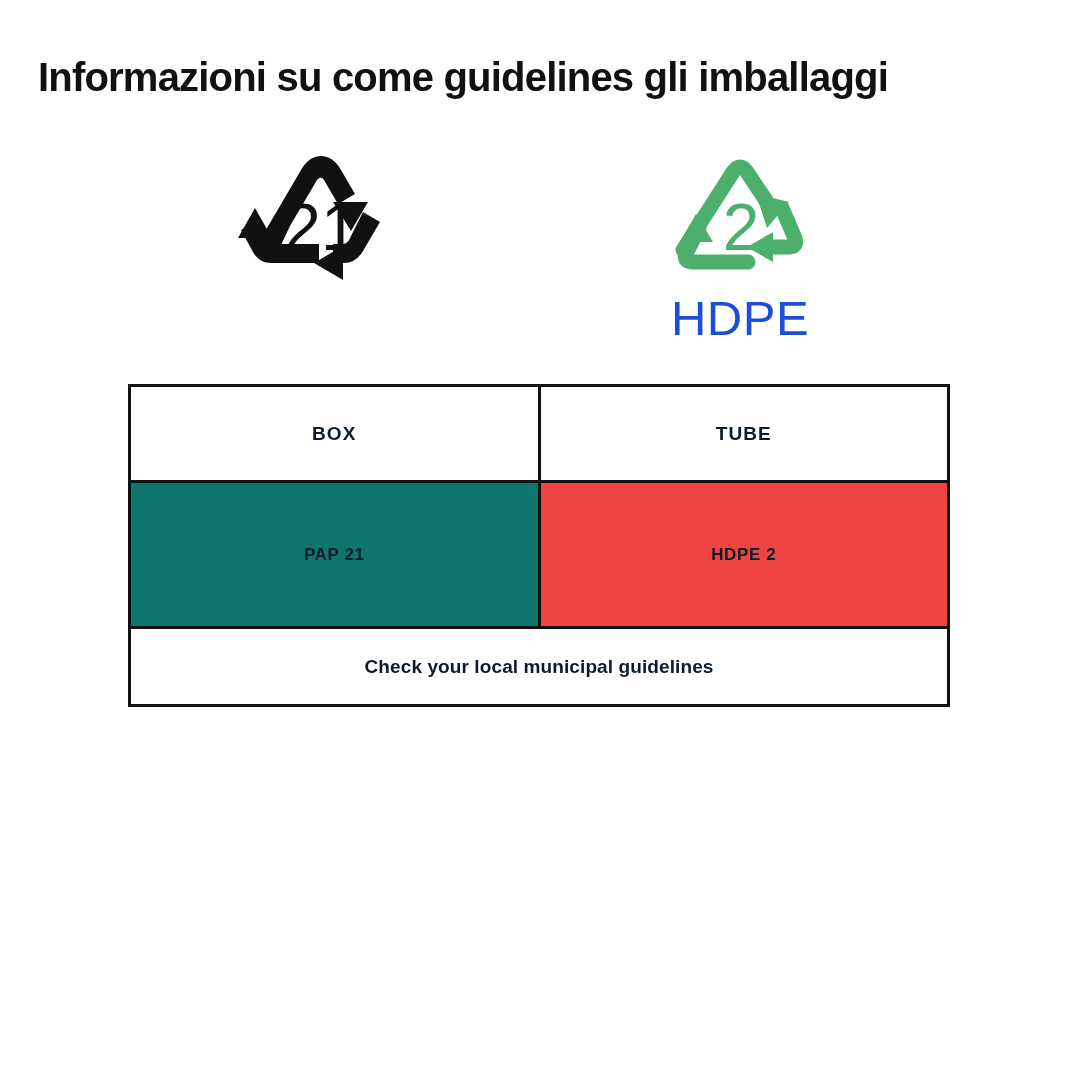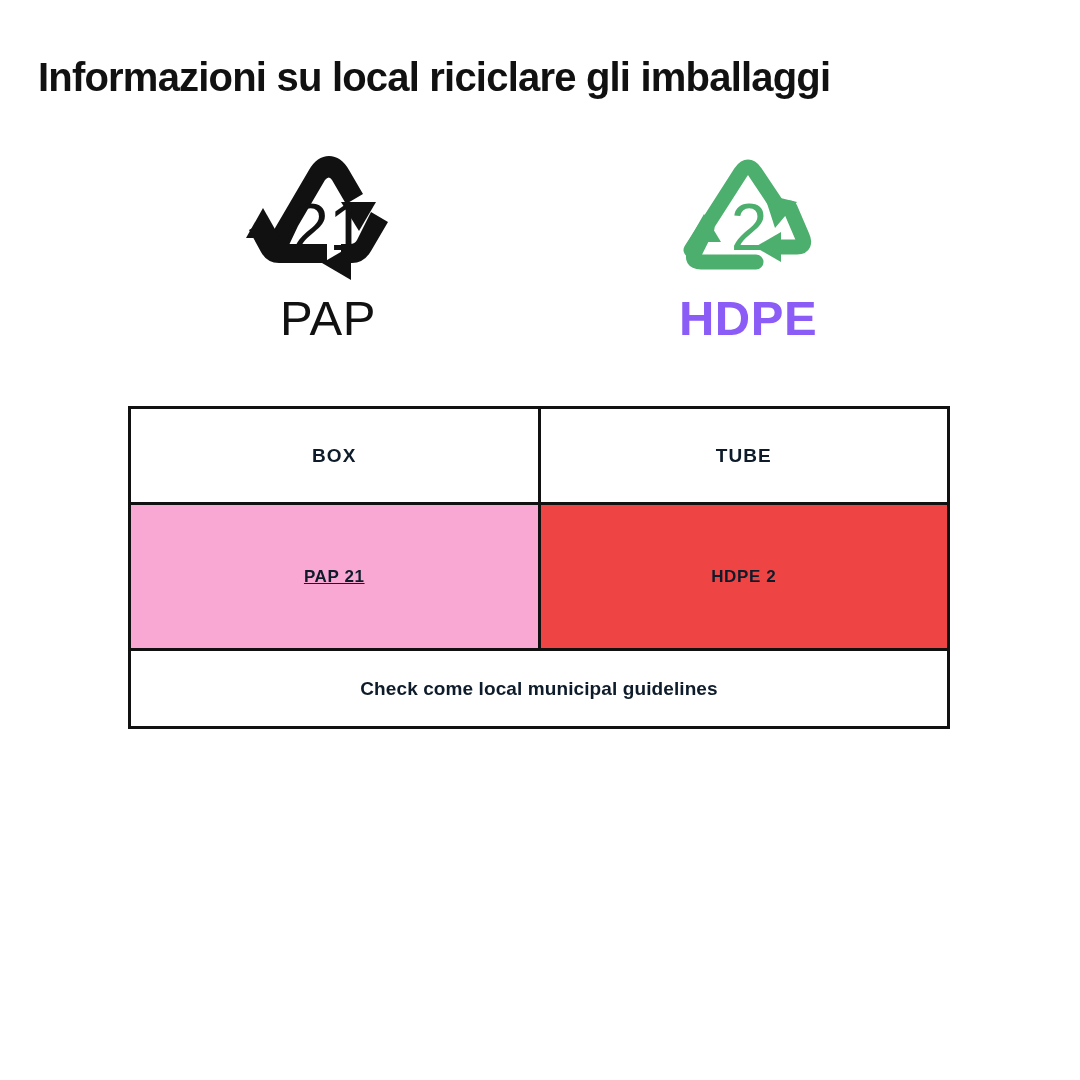--- a/index.html
+++ b/index.html
@@ -24,21 +24,21 @@
     font-size: 40px;
     font-weight: bold;
     color: #111111;
     letter-spacing: -0.8px;
     white-space: nowrap;
   }
 
   
   .symbols {
     position: absolute;
-    left: 8px;
+    left: 0;
     top: 150px;
     width: 969px;
     height: 225px;
   }
   .symbol {
     position: absolute;
     width: 230px;
     height: 225px;
     display: flex;
     flex-direction: column;
@@ -52,27 +52,27 @@
     display: block;
   }
   .symbol-caption {
     font-size: 49px;
     font-weight: normal;
     line-height: 1;
     margin-top: -6px;
     letter-spacing: 0.5px;
   }
   .cap-black { color: #111111; }
-  .cap-green { color: #8b5cf6; font-weight: bold; }
+  .cap-green { color: #1d4ed8; }
 
   
   .info-table {
     position: absolute;
     left: 128px;
-    top: 406px;
+    top: 384px;
     width: 822px;
     border-collapse: collapse;
     table-layout: fixed;
   }
   .info-table td {
     border: 3px solid #111111;
     text-align: center;
     vertical-align: middle;
     color: #0d1b2a;
   }
@@ -82,42 +82,42 @@
     font-weight: bold;
     letter-spacing: 1.1px;
     background: #ffffff;
   }
   .row-material td {
     height: 141px;
     font-size: 17px;
     font-weight: bold;
     letter-spacing: 0.6px;
   }
-  .cell-blue   { background: #f9a8d4; text-decoration: underline; }
+  .cell-blue   { background: #0f766e; }
   .cell-yellow { background: #ef4444; }
 
   .row-collect td {
     height: 80px;
     font-size: 25px;
     font-weight: bold;
     letter-spacing: 0.4px;
     background: #ffffff;
   }
   .row-note td {
     height: 73px;
     font-size: 19px;
     font-weight: bold;
     letter-spacing: 0.1px;
     background: #ffffff;
   }
 </style>
 </head>
 <body>
 
-<div class="page-title">Informazioni su local riciclare gli imballaggi</div>
+<div class="page-title">Informazioni su come guidelines gli imballaggi</div>
 
 <div class="symbols">
 
   <div class="symbol symbol-pap">
     <span>
       <svg width="170" height="150" viewBox="0 0 170 150" aria-hidden="true">
         <g fill="#111111">
 
           <path d="M38 112 L25 90 L66 20 Q74 6 86 6 Q98 6 106 20 L120 44 L103 54 L89 30 Q86 25 82 30 L55 76 Z"></path>
 
@@ -130,21 +130,20 @@
           <path d="M36 94 L84 94 L84 113 L36 113 Z"></path>
 
           <path d="M36 113 Q24 113 18 102 L6 80 L23 70 L35 91 Q37 94 41 94 L41 113 Z"></path>
 
           <path d="M3 88 L37 88 L20 58 Z"></path>
 
           <text x="86" y="100" text-anchor="middle" font-family="'Liberation Sans', sans-serif" font-size="66" font-weight="normal" fill="#111111">21</text>
         </g>
       </svg>
     </span>
-    <span class="symbol-caption cap-black">PAP</span>
   </div>
 
   <div class="symbol symbol-hdpe">
     <span>
       <svg width="170" height="150" viewBox="0 0 170 150" aria-hidden="true">
         <g stroke="#4caf6d" stroke-width="15" stroke-linecap="round" fill="none">
 
           <path d="M28 100 L78 22 Q85 12 92 22 L112 52"></path>
 
           <path d="M127 58 L139 86 Q144 97 134 97 L116 97"></path>
@@ -171,16 +170,16 @@
   <tbody>
     <tr class="row-head">
       <td>BOX</td>
       <td>TUBE</td>
     </tr>
     <tr class="row-material">
       <td class="cell-blue">PAP 21</td>
       <td class="cell-yellow">HDPE 2</td>
     </tr>
     <tr class="row-note">
-      <td colspan="2">Check come local municipal guidelines</td>
+      <td colspan="2">Check your local municipal guidelines</td>
     </tr>
   </tbody>
 </table>
 
 </body></html>

